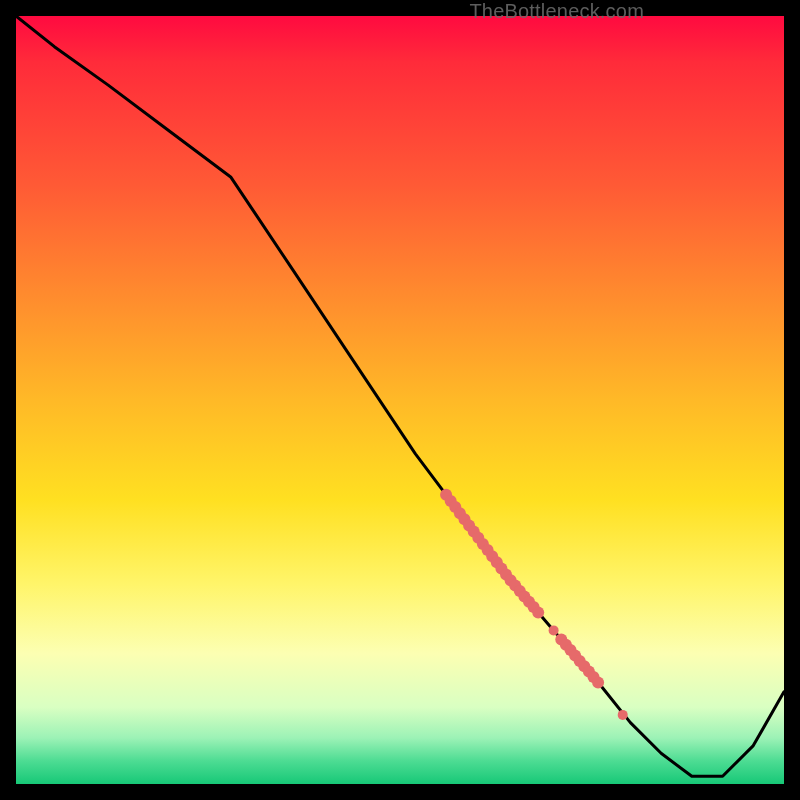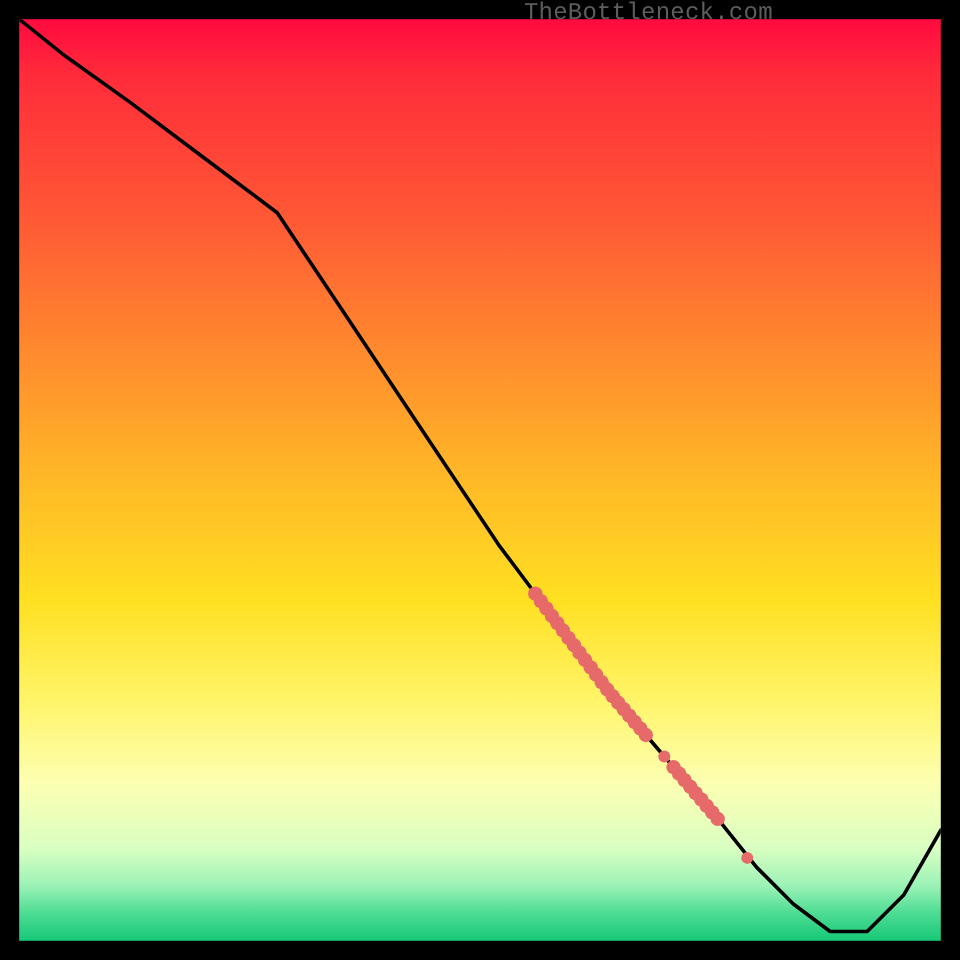--- a/index.html
+++ b/index.html
@@ -9,21 +9,20 @@
     height: 800px;
     overflow: hidden;
     background: #000;
     font-family: Arial, Helvetica, sans-serif;
   }
   .frame {
     position: relative;
     width: 664px;
     height: 800px;
     background: #000;
-    font-family: Liberation Mono, monospace;
   }
   .plot-area {
     position: absolute;
     left: 16px;
     top: 16px;
     width: 768px;
     height: 768px;
     
     background: linear-gradient(
       to bottom,

